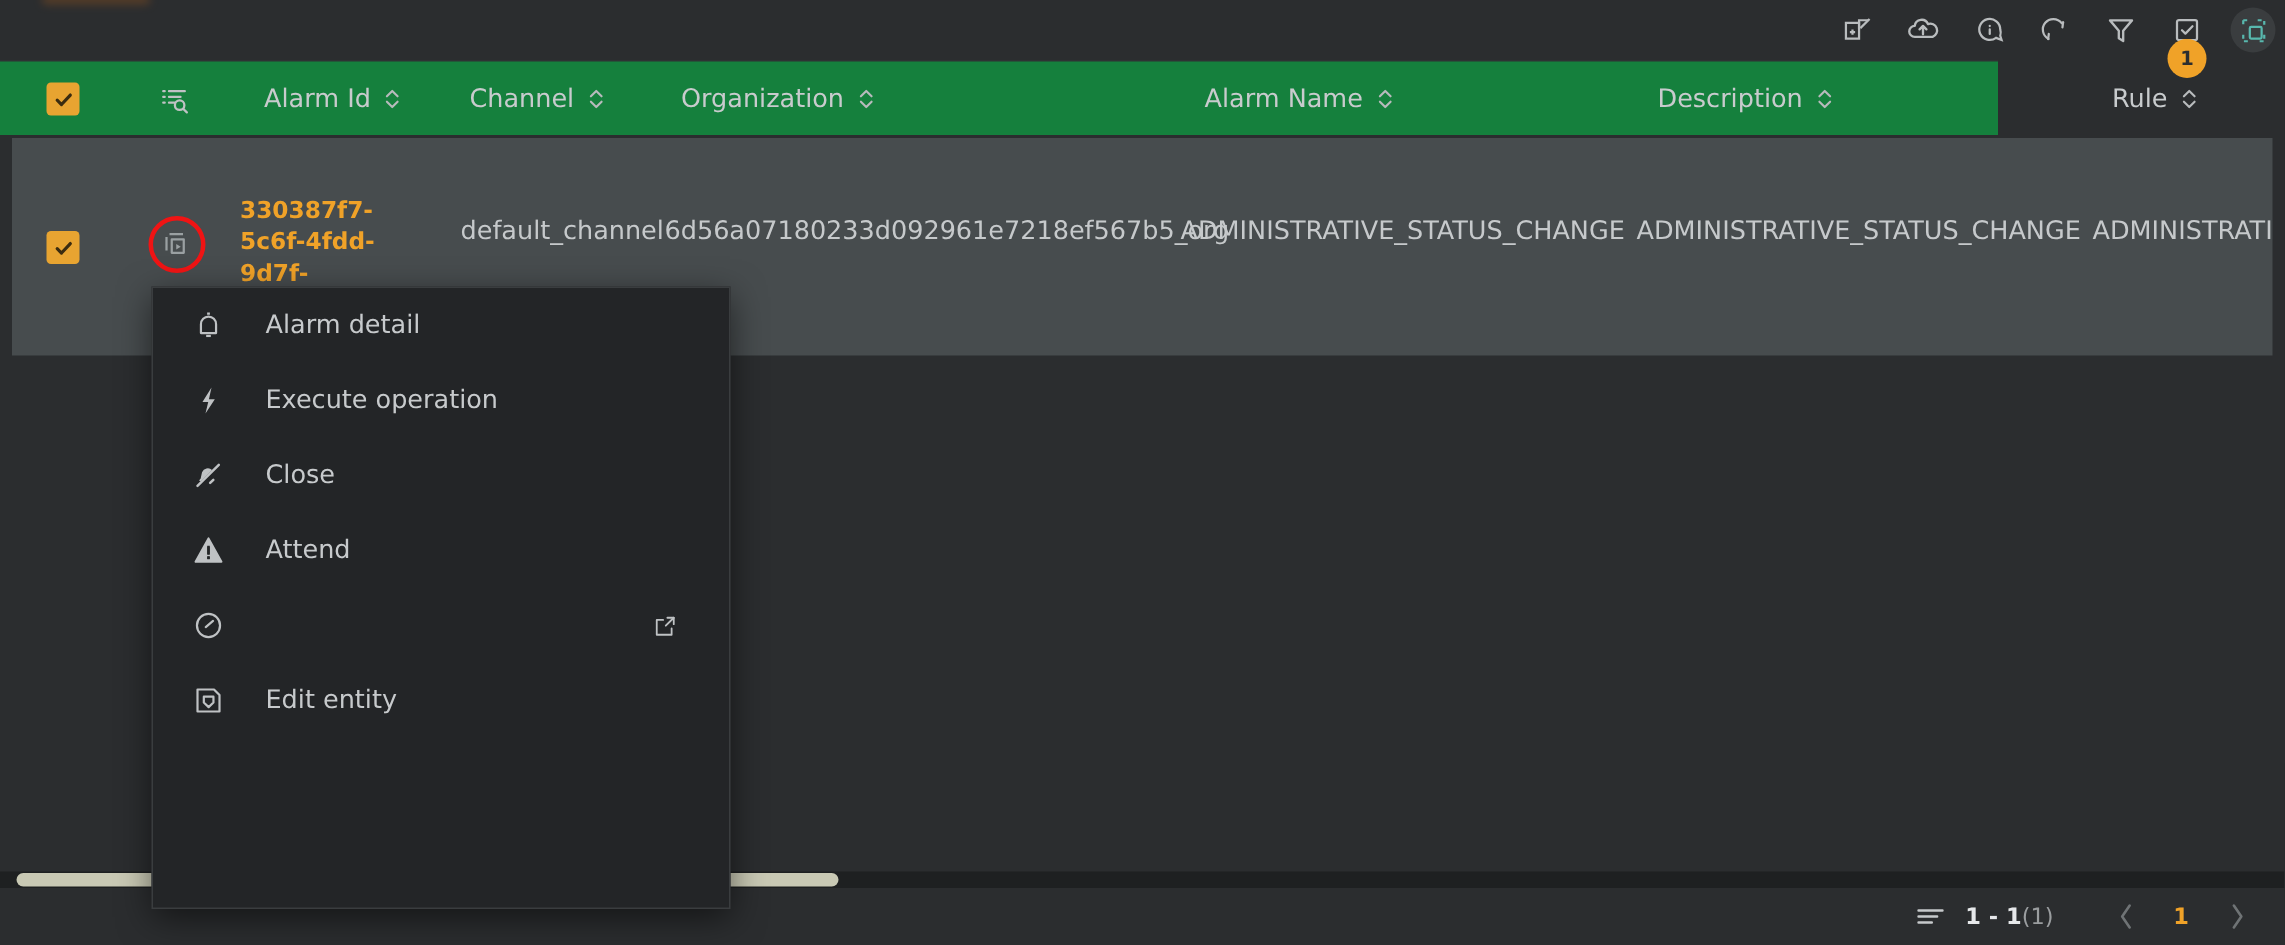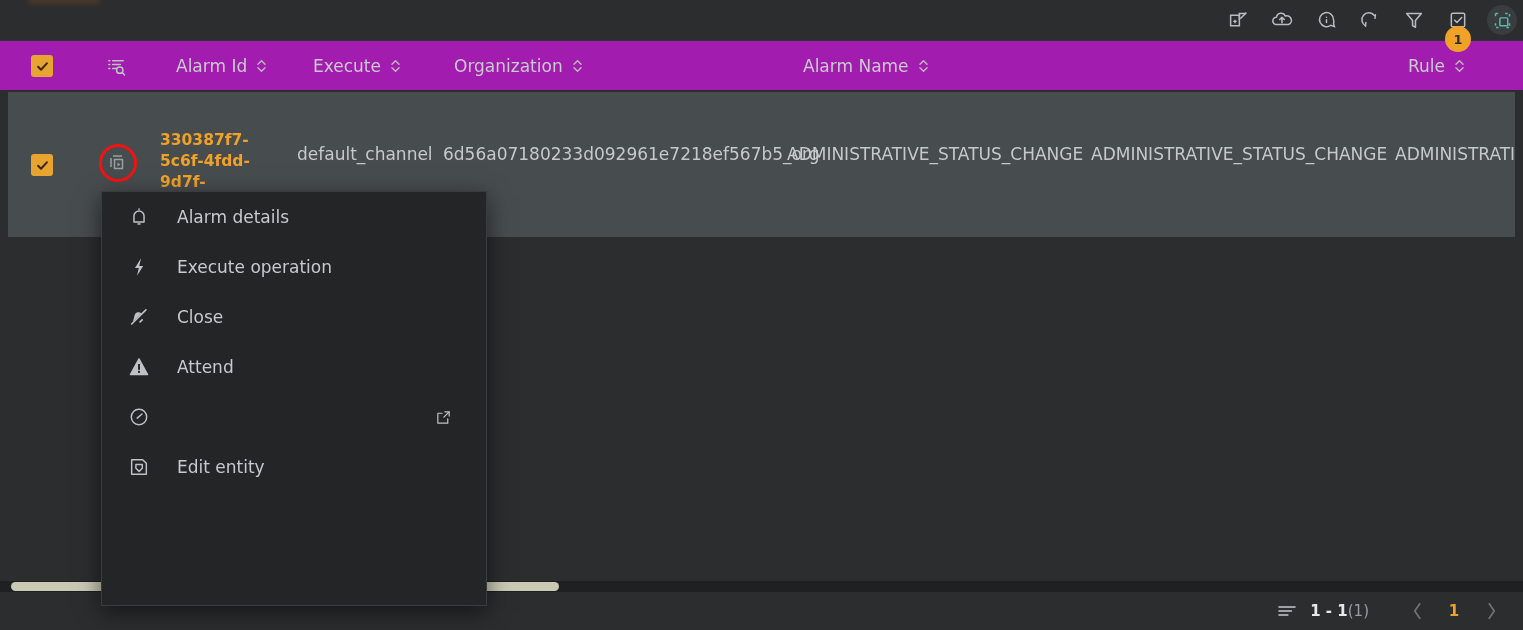--- a/index.html
+++ b/index.html
@@ -36,22 +36,22 @@
     display: flex; align-items: center; justify-content: center;
     z-index: 5;
   }
   .top-orange-smudge {
     position: absolute; top: -4px; left: 28px; width: 72px; height: 7px;
     background: #7a4a22; opacity: .55; filter: blur(3px); border-radius: 3px;
   }
 
   
   .table-head {
-    position: absolute; top: 40px; left: 0; width: 1523px; height: 50px;
-    background: #a21caf;
+    position: absolute; top: 40px; left: 0; width: 1332px; height: 50px;
+    background: #15803d;
     border-top: 1px solid #2f3234;
   }
   .hcell {
     position: absolute; top: 0; height: 50px;
     display: flex; align-items: center; gap: 8px;
     color: #c8cbcd; font-size: 17px; white-space: nowrap;
   }
   .sorter { display: inline-flex; flex-direction: column; line-height: 0; color: #b7babc; }
   .sorter svg { display: block; }
   .chk {
@@ -225,21 +225,21 @@
       <span>Alarm Id</span>
       <span class="sorter">
         <svg width="13" height="16" viewBox="0 0 14 18" fill="none" stroke="currentColor" stroke-width="1.6" stroke-linecap="round" stroke-linejoin="round">
           <path d="M3 7l4-4 4 4"></path>
             <path d="M3 11l4 4 4-4"></path>
         </svg>
       </span>
     </div>
 
     <div class="hcell" style="left:313px;">
-      <span>Execute</span>
+      <span>Channel</span>
       <span class="sorter">
         <svg width="13" height="16" viewBox="0 0 14 18" fill="none" stroke="currentColor" stroke-width="1.6" stroke-linecap="round" stroke-linejoin="round">
           <path d="M3 7l4-4 4 4"></path>
             <path d="M3 11l4 4 4-4"></path>
         </svg>
       </span>
     </div>
 
     <div class="hcell" style="left:454px;">
       <span>Organization</span>
@@ -254,20 +254,29 @@
     <div class="hcell" style="left:803px;">
       <span>Alarm Name</span>
       <span class="sorter">
         <svg width="13" height="16" viewBox="0 0 14 18" fill="none" stroke="currentColor" stroke-width="1.6" stroke-linecap="round" stroke-linejoin="round">
           <path d="M3 7l4-4 4 4"></path>
             <path d="M3 11l4 4 4-4"></path>
         </svg>
       </span>
     </div>
 
+    <div class="hcell" style="left:1105px;">
+      <span>Description</span>
+      <span class="sorter">
+        <svg width="13" height="16" viewBox="0 0 14 18" fill="none" stroke="currentColor" stroke-width="1.6" stroke-linecap="round" stroke-linejoin="round">
+          <path d="M3 7l4-4 4 4"></path>
+            <path d="M3 11l4 4 4-4"></path>
+        </svg>
+      </span>
+    </div>
 
     <div class="hcell" style="left:1408px;">
       <span>Rule</span>
       <span class="sorter">
         <svg width="13" height="16" viewBox="0 0 14 18" fill="none" stroke="currentColor" stroke-width="1.6" stroke-linecap="round" stroke-linejoin="round">
           <path d="M3 7l4-4 4 4"></path>
             <path d="M3 11l4 4 4-4"></path>
         </svg>
       </span>
     </div>
@@ -278,21 +287,21 @@
     <div class="row-cell" style="left:23px; top:62px;">
       <div class="chk">
         <svg width="15" height="15" viewBox="0 0 24 24" fill="none" stroke="#3b2c10" stroke-width="3.4" stroke-linecap="round" stroke-linejoin="round">
           <path d="M5 12.5l4.6 4.6L19 7"></path>
         </svg>
       </div>
     </div>
 
     <div class="row-cell alarm-id" style="left:152px; top:38px;">330387f7-5c6f-4fdd-9d7f-7f88a77d1aaf8</div>
 
-    <div class="row-cell" style="left:289px; top:52px;">default_channel</div>
+    <div class="row-cell" style="left:299px; top:52px;">default_channel</div>
 
     <div class="row-cell" style="left:435px; top:52px;">6d56a07180233d092961e7218ef567b5_org</div>
 
     <div class="row-cell" style="left:779px; top:52px;">ADMINISTRATIVE_STATUS_CHANGE</div>
 
     <div class="row-cell" style="left:1083px; top:52px;">ADMINISTRATIVE_STATUS_CHANGE</div>
 
     <div class="row-cell" style="left:1387px; top:52px;">ADMINISTRATI</div>
   </div>
 
@@ -307,21 +316,21 @@
 
   <div class="ctx-menu">
 
     <div class="ctx-item">
       <span class="ctx-icon">
         <svg width="22" height="22" viewBox="0 0 24 24" fill="none" stroke="currentColor" stroke-width="1.6" stroke-linejoin="round">
           <path d="M11 3.4h2M6.5 17.5h11V11a5.5 5.5 0 00-11 0z"></path>
           <path d="M10.3 19.6h3.4"></path>
         </svg>
       </span>
-      <span class="ctx-label">Alarm details</span>
+      <span class="ctx-label">Alarm detail</span>
     </div>
 
     <div class="ctx-item">
       <span class="ctx-icon">
         <svg width="22" height="22" viewBox="0 0 24 24" fill="currentColor">
           <path d="M14.2 2.5L7.6 13h4.2l-2 8.5L16.6 11h-4.3z"></path>
         </svg>
       </span>
       <span class="ctx-label">Execute operation</span>
     </div>

